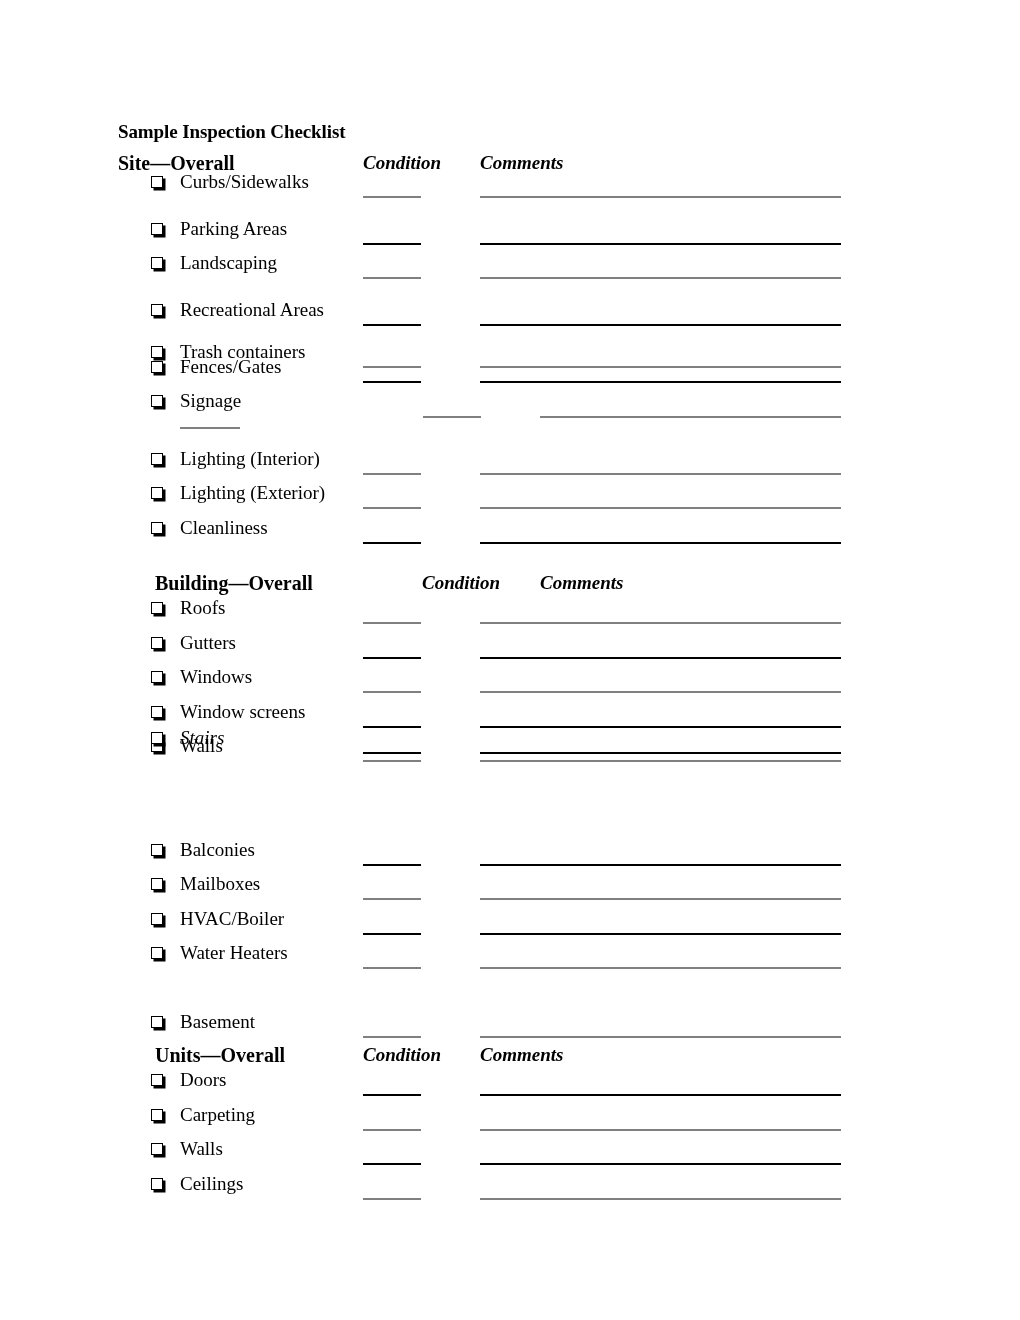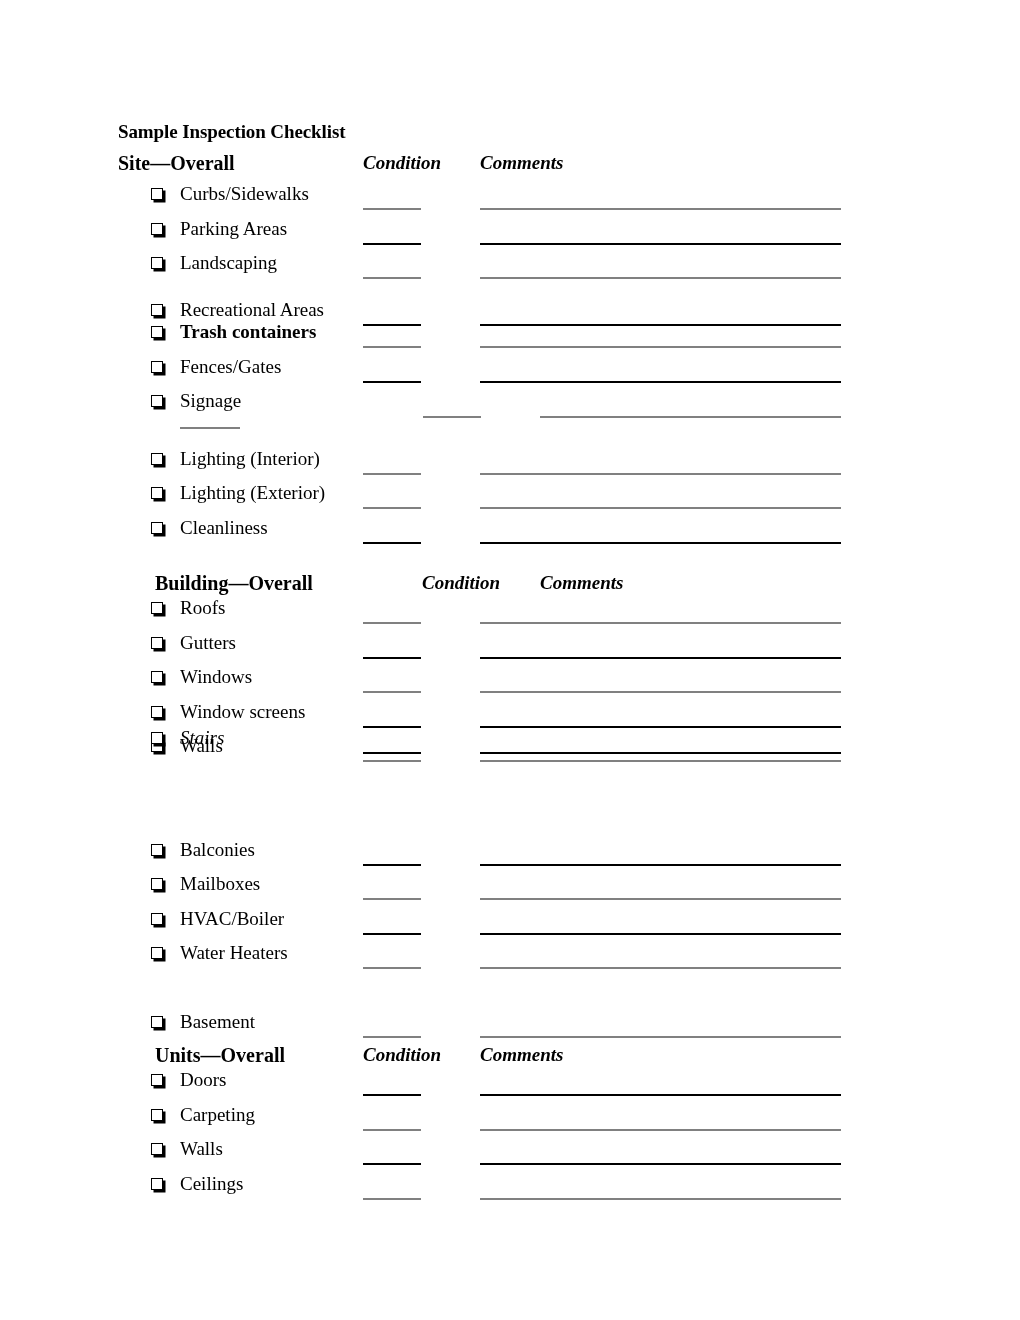--- a/index.html
+++ b/index.html
@@ -112,21 +112,21 @@
 <div class="page">
 
   <div class="doc-title">Sample Inspection Checklist</div>
 
   <div class="section-head" style="left:118px; top:152px;">
     <span>Site—Overall</span>
     <span class="col-label" style="left:245px;">Condition</span>
     <span class="col-label" style="left:362px;">Comments</span>
   </div>
 
-  <div class="row" style="top:182px;">
+  <div class="row" style="top:170px;">
     <span class="checkbox"></span>
     <span class="item-label">Curbs/Sidewalks</span>
     <span class="line gray cond-line"></span>
     <span class="line gray comm-line"></span>
   </div>
 
   <div class="row" style="top:217px;">
     <span class="checkbox"></span>
     <span class="item-label">Parking Areas</span>
     <span class="line black cond-line"></span>
@@ -140,21 +140,21 @@
     <span class="line gray comm-line"></span>
   </div>
 
   <div class="row" style="top:282px;margin-top:16px;">
     <span class="checkbox"></span>
     <span class="item-label">Recreational Areas</span>
     <span class="line black cond-line"></span>
     <span class="line black comm-line"></span>
   </div>
 
-  <div class="row" style="top:320px;font-weight:bold;">
+  <div class="row" style="top:340px;">
     <span class="checkbox"></span>
     <span class="item-label">Trash containers</span>
     <span class="line gray cond-line"></span>
     <span class="line gray comm-line"></span>
   </div>
 
   <div class="row" style="top:355px;">
     <span class="checkbox"></span>
     <span class="item-label">Fences/Gates</span>
     <span class="line black cond-line"></span>

